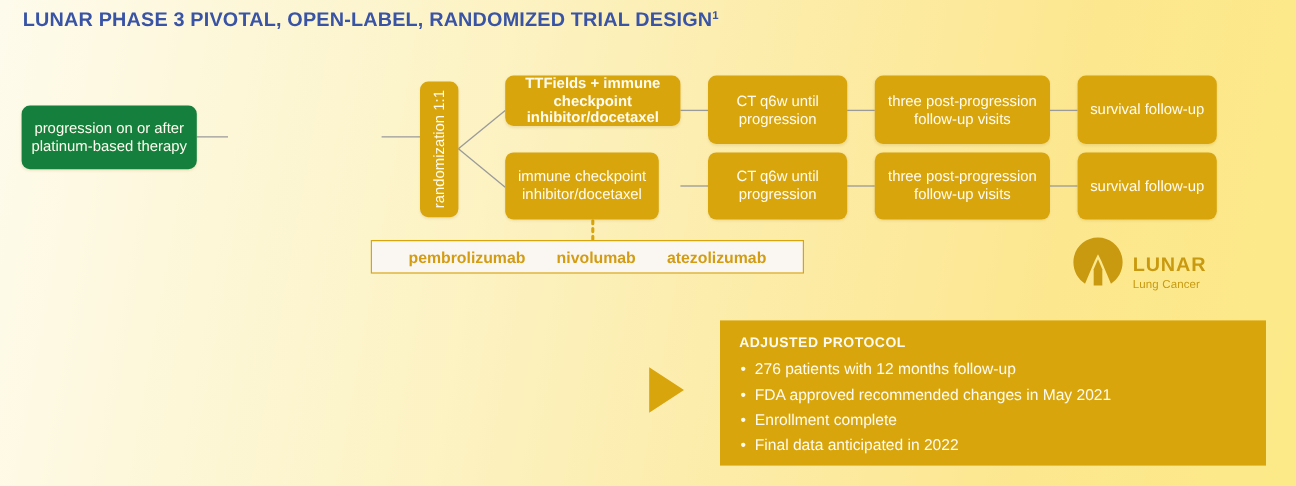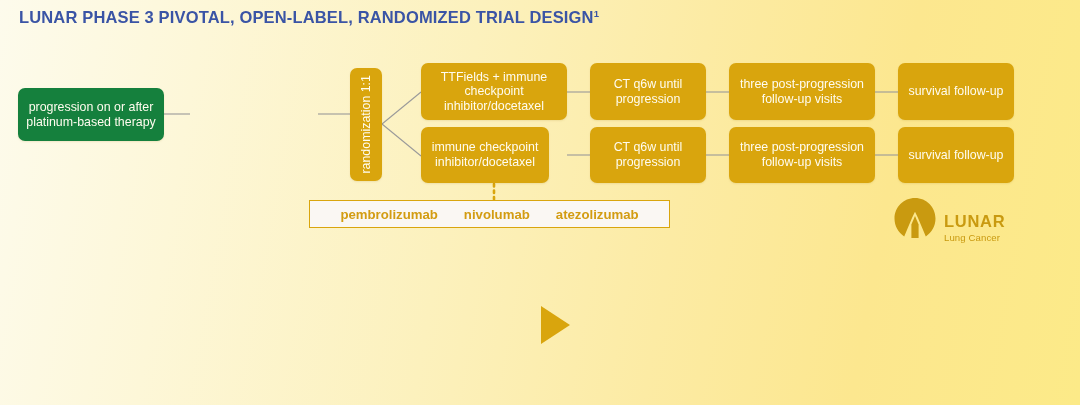--- a/index.html
+++ b/index.html
@@ -66,21 +66,21 @@
     padding: 0;
   }
   #box-random .vtext {
     transform: rotate(-90deg);
     white-space: nowrap;
     font-size: 12.4px;
     line-height: 1.18;
     text-align: center;
   }
 
-  #box-arm1  { left: 421px; top: 63px;  width: 146px; height: 57px; }
+  #box-arm1  { left: 421px; top: 63px;  width: 146px; height: 42px; font-weight: bold; }
   #box-arm2  { left: 421px; top: 127px; width: 128px; height: 56px; }
   #box-ct1   { left: 590px; top: 63px;  width: 116px; height: 57px; }
   #box-ct2   { left: 590px; top: 127px; width: 116px; height: 56px; }
   #box-fu1   { left: 729px; top: 63px;  width: 146px; height: 57px; }
   #box-fu2   { left: 729px; top: 127px; width: 146px; height: 56px; }
   #box-surv1 { left: 898px; top: 63px;  width: 116px; height: 57px; }
   #box-surv2 { left: 898px; top: 127px; width: 116px; height: 56px; }
 
   
   #connectors {
@@ -272,14 +272,23 @@
     </svg>
     <div id="logo-text">
       <div id="logo-name">LUNAR</div>
       <div id="logo-sub">Lung Cancer</div>
     </div>
   </div>
 
 
   <div id="panel-arrow"></div>
 
+  <div class="panel" id="panel-adjusted">
+    <div class="panel-heading">ADJUSTED PROTOCOL</div>
+    <ul>
+      <li>276 patients with 12 months follow-up</li>
+      <li>FDA approved recommended changes in May 2021</li>
+      <li>Enrollment complete</li>
+      <li>Final data anticipated in 2022</li>
+    </ul>
+  </div>
 
 </div>
 
 </body></html>

